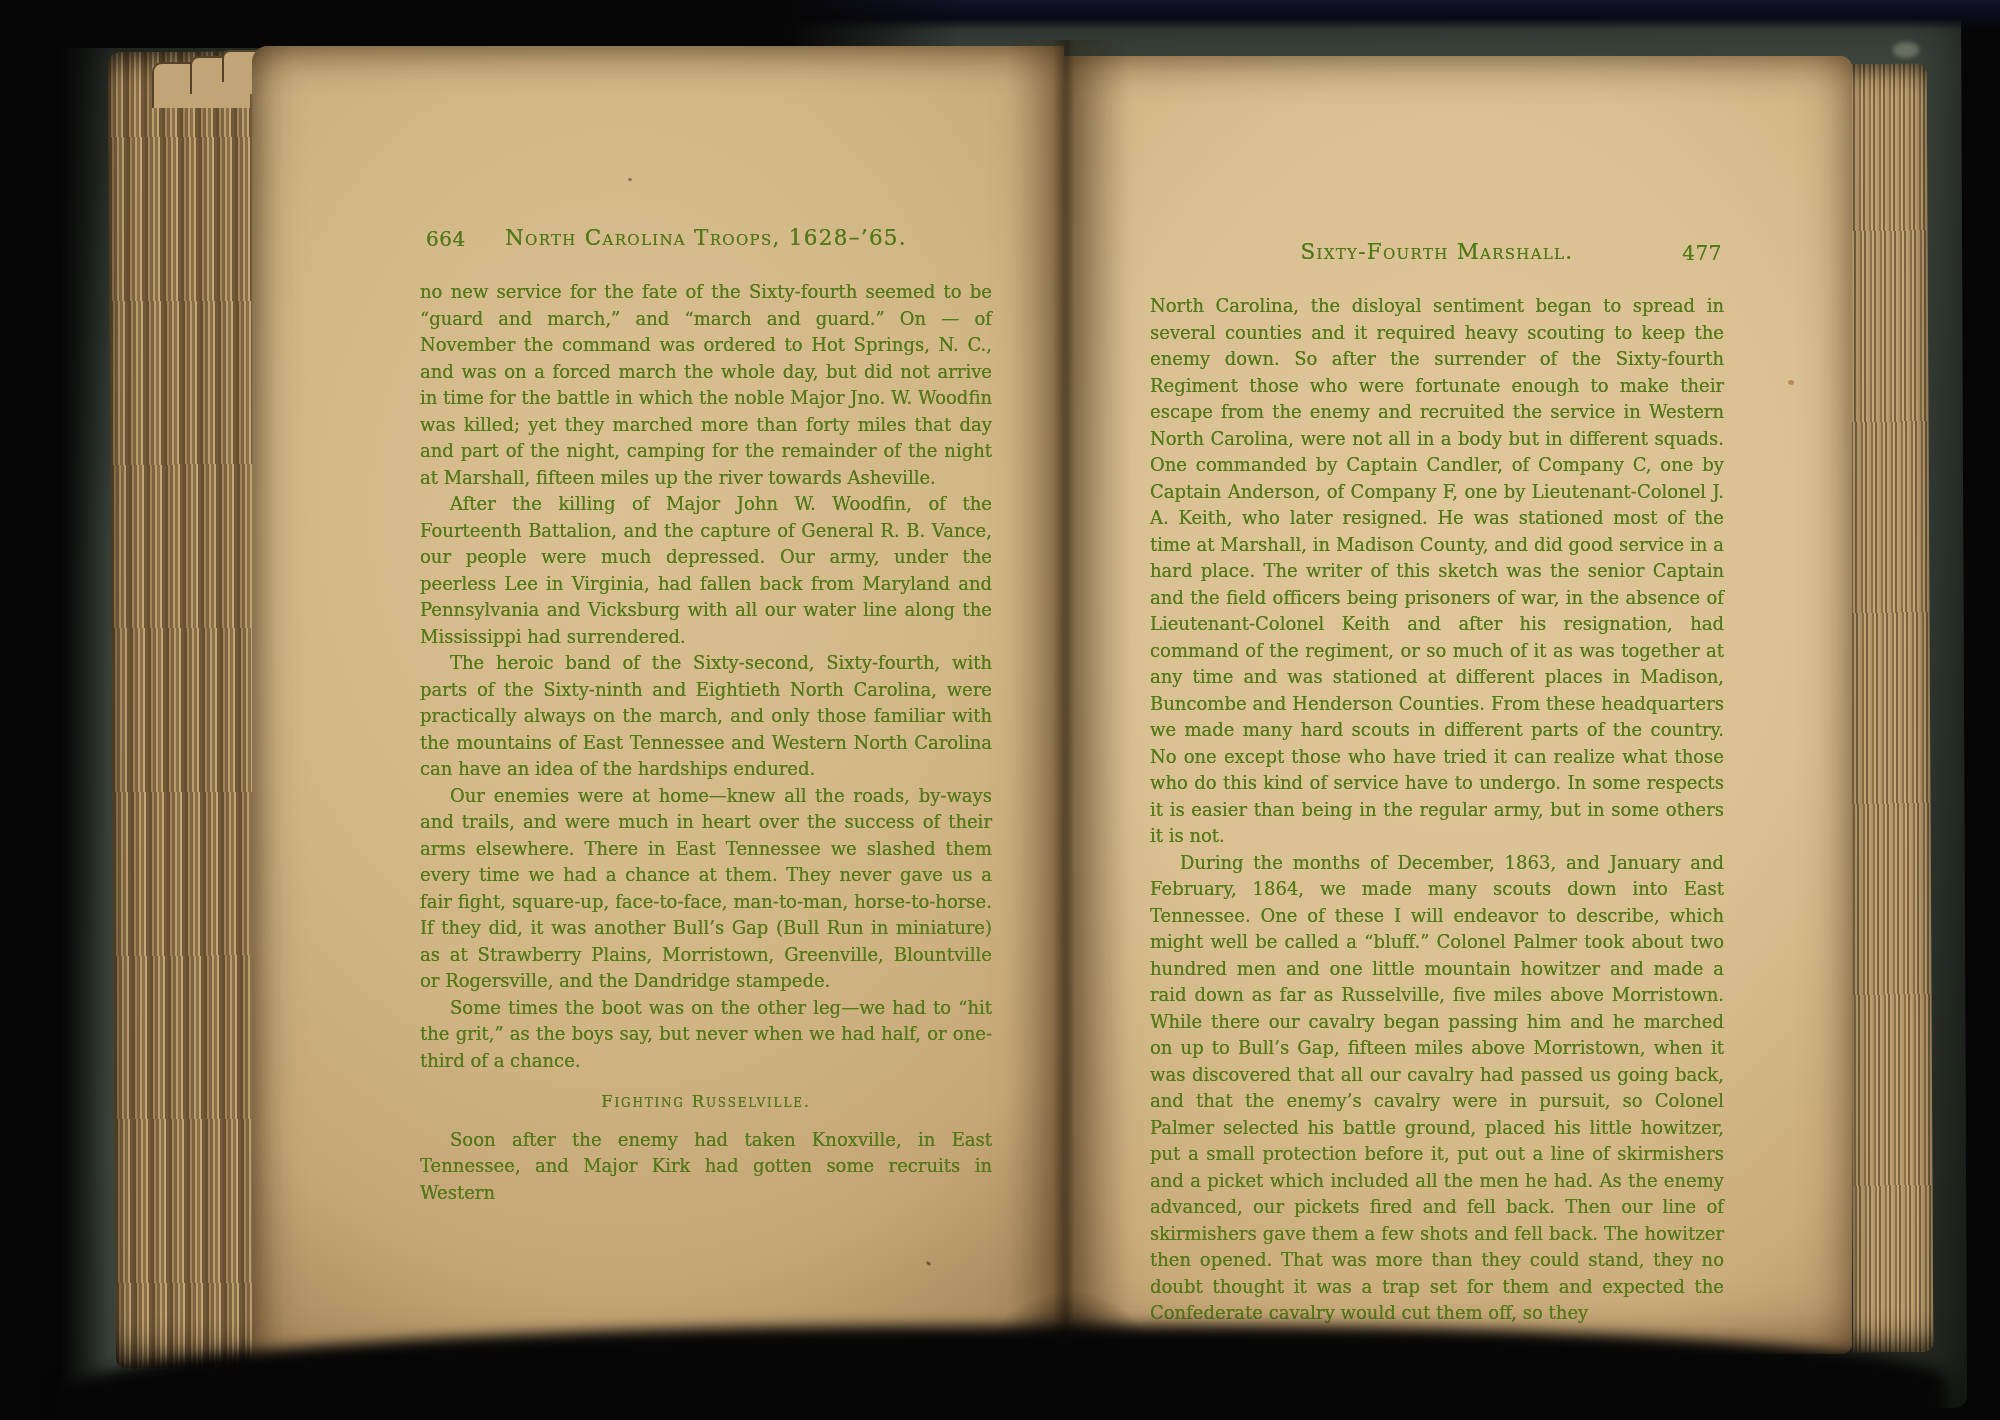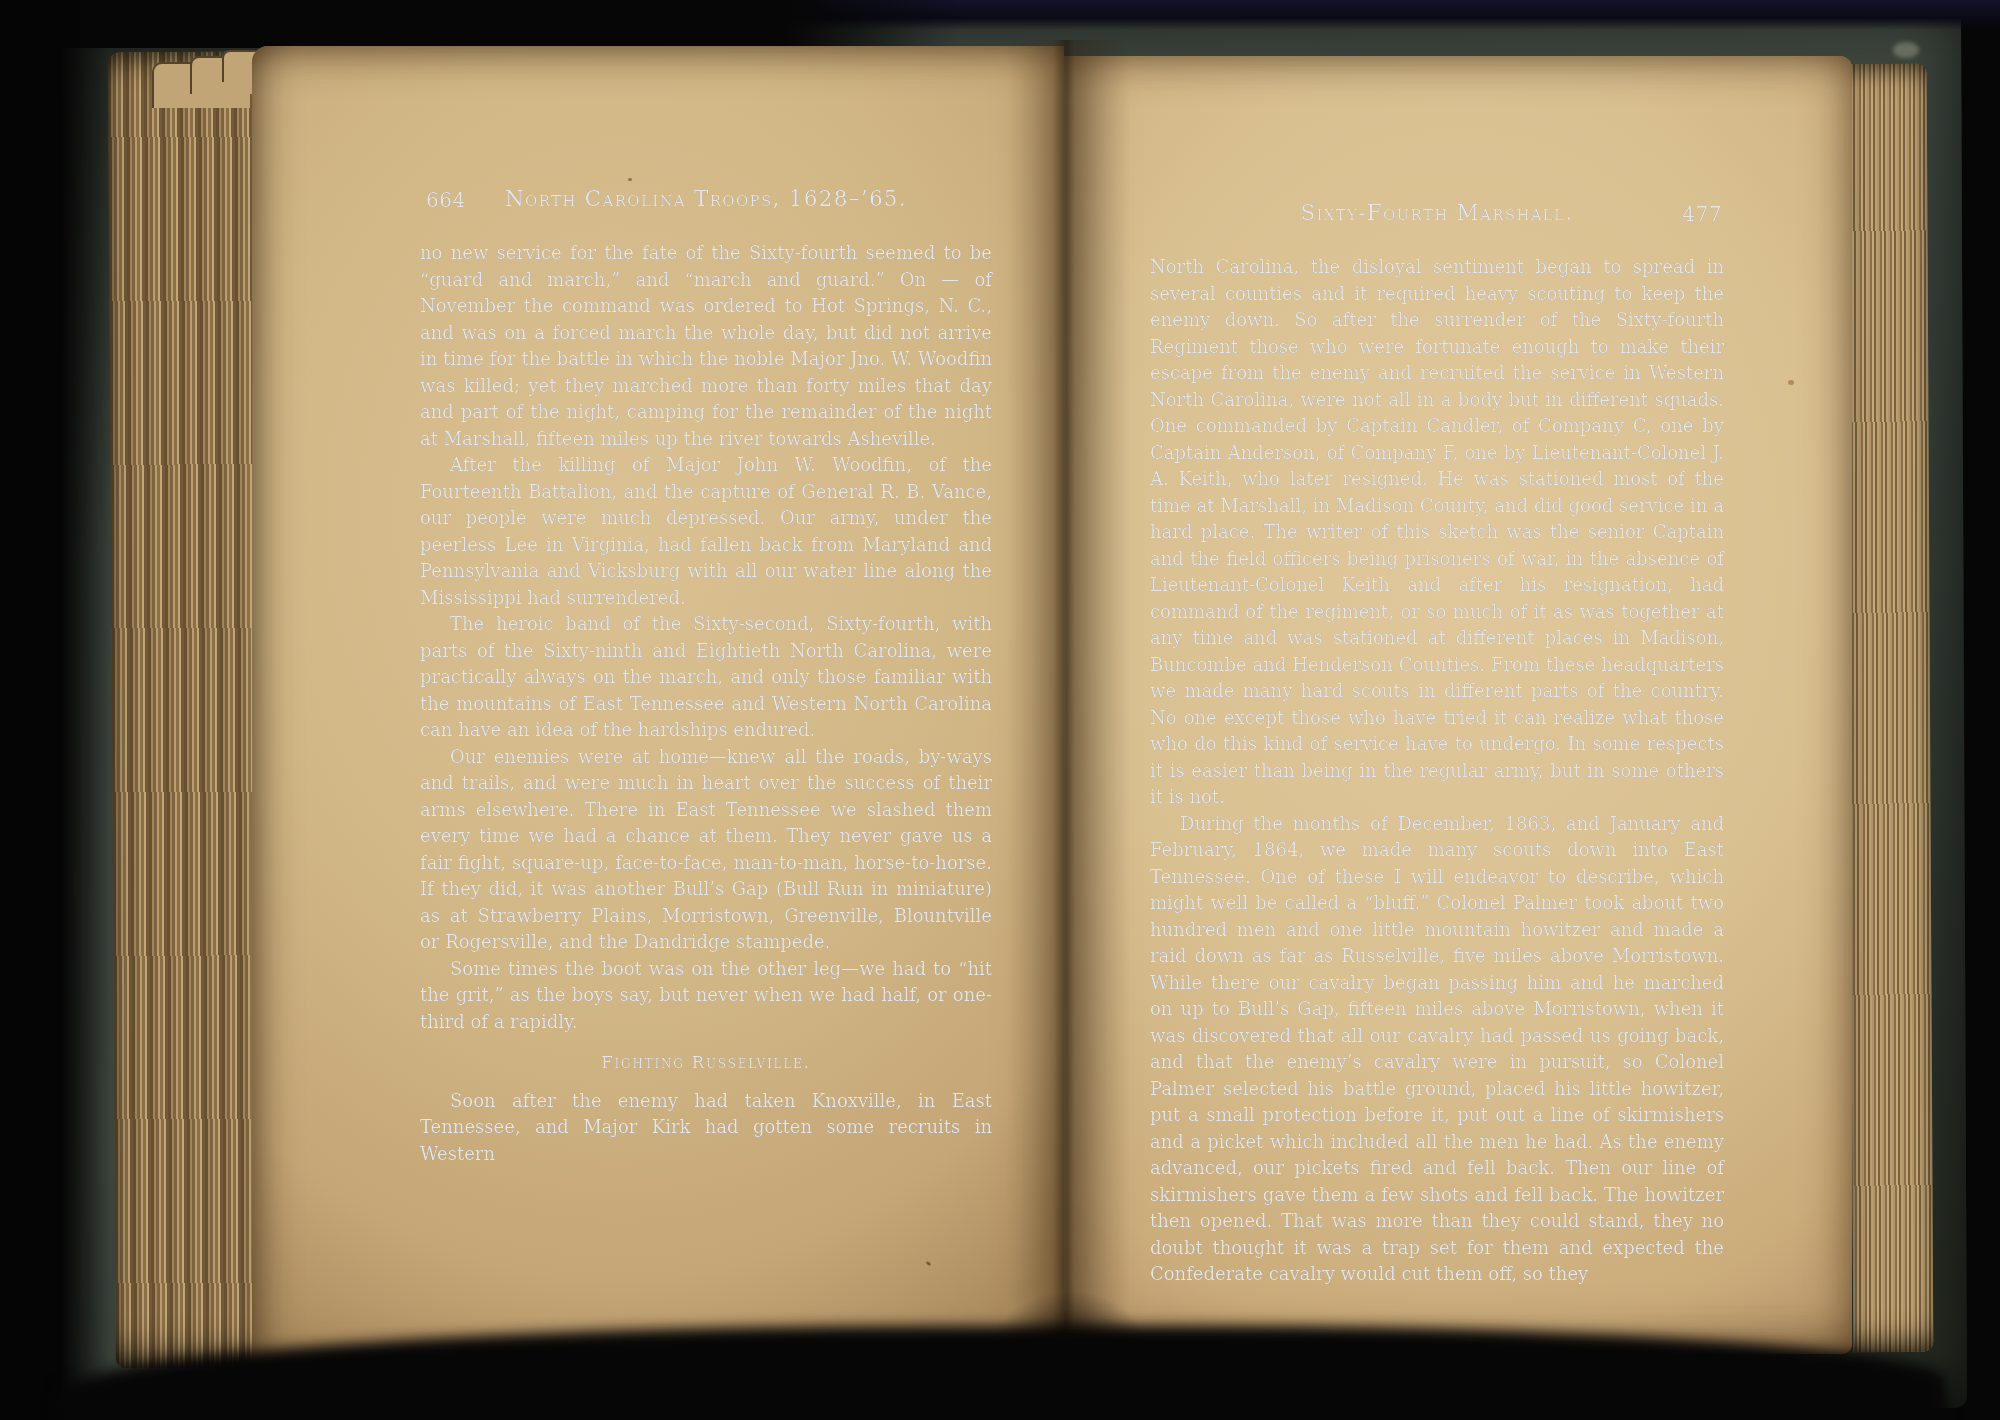--- a/index.html
+++ b/index.html
@@ -70,21 +70,21 @@
         rgba(45,28,10,.3) 55%, rgba(61,40,18,0) 100%);}
 
   
   .bottom-shadow{position:absolute;left:56px;top:1326px;width:1890px;height:110px;background:#060606;
                  border-radius:46% 40% 0 0 / 70px 54px 0 0;filter:blur(7px);}
   .gutter-foot{position:absolute;left:985px;top:1290px;width:170px;height:90px;border-radius:50%;
                background:radial-gradient(ellipse at 50% 80%, rgba(8,5,2,.85) 0%, rgba(8,5,2,0) 70%);}
 
   
   .text-col{position:absolute;text-align:justify;font-size:18px;line-height:26.5px;
-            color:#e5e5e5;text-shadow:0 0 .5px rgba(52,42,27,.55);}
+            color:#4d7c0f;text-shadow:0 0 .5px rgba(52,42,27,.55);margin-top:39px;}
   .col-left{left:420px;top:186px;width:572px;}
   .col-right{left:1150px;top:200px;width:574px;}
   .running-header{position:relative;height:40px;font-variant:small-caps;letter-spacing:1.3px;
                   font-size:21.5px;text-align:center;margin-bottom:14px;}
   .page-num{position:absolute;top:1px;font-variant:normal;letter-spacing:.5px;font-size:20px;}
   .col-left .page-num{left:6px;}
   .col-right .page-num{right:2px;}
   .text-col p{margin:0;text-indent:0;}
   .text-col p.indent{text-indent:30px;}
   .section-heading{text-align:center;font-variant:small-caps;font-size:16.5px;
@@ -120,21 +120,21 @@
 
   <div class="text-col col-left">
     <div class="running-header">
       <span class="page-num">664</span>
       <span>North Carolina Troops, 1628–’65.</span>
     </div>
     <p>no new service for the fate of the Sixty-fourth seemed to be “guard and march,” and “march and guard.”  On — of November the command was ordered to Hot Springs, N. C., and was on a forced march the whole day, but did not arrive in time for the battle in which the noble Major Jno. W. Woodfin was killed; yet they marched more than forty miles that day and part of the night, camping for the remainder of the night at Marshall, fifteen miles up the river towards Asheville.</p>
     <p class="indent">After the killing of Major John W. Woodfin, of the Fourteenth Battalion, and the capture of General R. B. Vance, our people were much depressed.  Our army, under the peerless Lee in Virginia, had fallen back from Maryland and Pennsylvania and Vicksburg with all our water line along the Mississippi had surrendered.</p>
     <p class="indent">The heroic band of the Sixty-second, Sixty-fourth, with parts of the Sixty-ninth and Eightieth North Carolina, were practically always on the march, and only those familiar with the mountains of East Tennessee and Western North Carolina can have an idea of the hardships endured.</p>
     <p class="indent">Our enemies were at home—knew all the roads, by-ways and trails, and were much in heart over the success of their arms elsewhere.  There in East Tennessee we slashed them every time we had a chance at them.  They never gave us a fair fight, square-up, face-to-face, man-to-man, horse-to-horse. If they did, it was another Bull’s Gap (Bull Run in miniature) as at Strawberry Plains, Morristown, Greenville, Blountville or Rogersville, and the Dandridge stampede.</p>
-    <p class="indent">Some times the boot was on the other leg—we had to “hit the grit,” as the boys say, but never when we had half, or one-third of a rapidly.</p>
+    <p class="indent">Some times the boot was on the other leg—we had to “hit the grit,” as the boys say, but never when we had half, or one-third of a chance.</p>
     <div class="section-heading">Fighting Russelville.</div>
     <p class="indent">Soon after the enemy had taken Knoxville, in East Tennessee, and Major Kirk had gotten some recruits in Western</p>
   </div>
 
   <div class="text-col col-right">
     <div class="running-header">
       <span>Sixty-Fourth Marshall.</span>
       <span class="page-num">477</span>
     </div>
     <p>North Carolina, the disloyal sentiment began to spread in several counties and it required heavy scouting to keep the enemy down.  So after the surrender of the Sixty-fourth Regiment those who were fortunate enough to make their escape from the enemy and recruited the service in Western North Carolina, were not all in a body but in different squads.  One commanded by Captain Candler, of Company C, one by Captain Anderson, of Company F, one by Lieutenant-Colonel J. A. Keith, who later resigned.  He was stationed most of the time at Marshall, in Madison County, and did good service in a hard place.  The writer of this sketch was the senior Captain and the field officers being prisoners of war, in the absence of Lieutenant-Colonel Keith and after his resignation, had command of the regiment, or so much of it as was together at any time and was stationed at different places in Madison, Buncombe and Henderson Counties.  From these headquarters we made many hard scouts in different parts of the country.  No one except those who have tried it can realize what those who do this kind of service have to undergo. In some respects it is easier than being in the regular army, but in some others it is not.</p>

